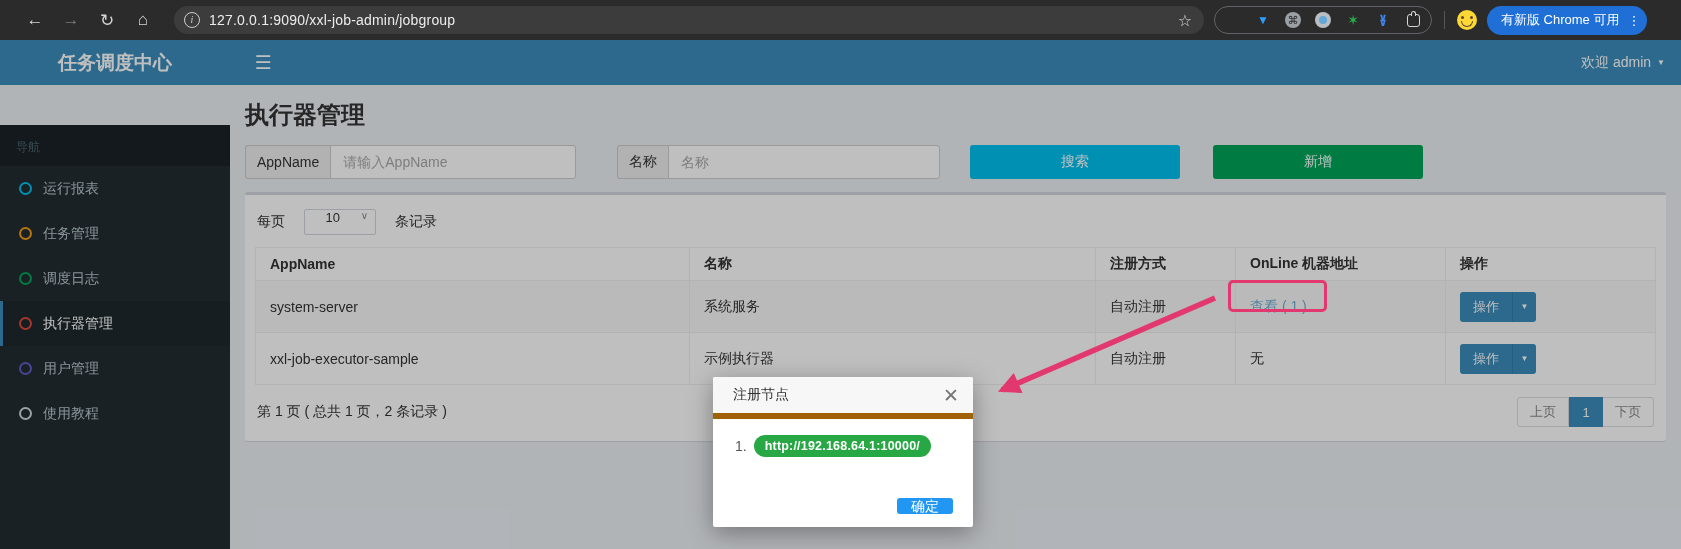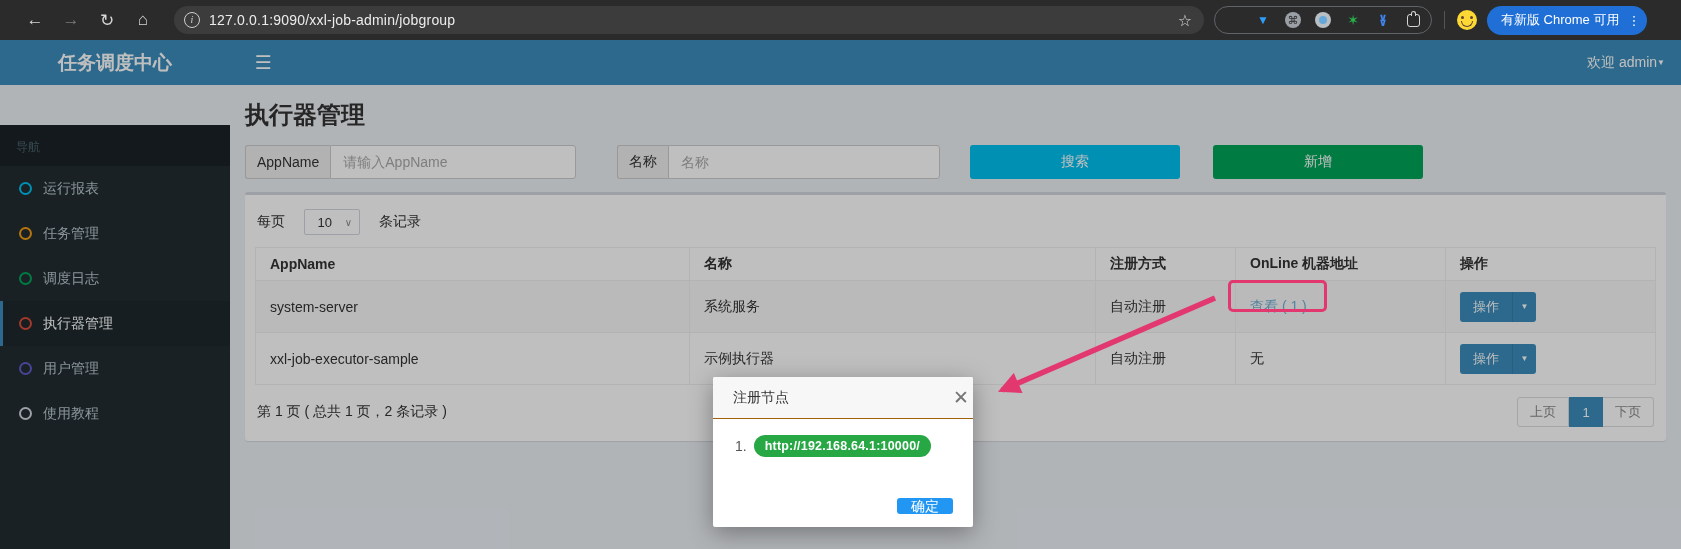--- a/index.html
+++ b/index.html
@@ -43,21 +43,21 @@
     display:flex; align-items:center; padding:0 8px 0 14px; font-size:13px; cursor:pointer; white-space:nowrap; }
   .kebab { margin-left:8px; color:#fff; font-size:13px; letter-spacing:0; width:12px; text-align:center; }
 
   
   .logo { position:absolute; left:0; top:40px; width:230px; height:45px; background:#3c8dbc; color:#fff;
     font-size:19px; font-weight:bold; display:flex; align-items:center; justify-content:center; cursor:pointer; }
   .topbar { position:absolute; left:230px; top:40px; width:1451px; height:45px; background:#3c8dbc; }
   .hamburger { position:absolute; left:12px; top:0; width:42px; height:45px; color:#fff; font-size:19px;
     display:flex; align-items:center; justify-content:center; cursor:pointer; }
   .welcome { position:absolute; right:16px; top:0; height:45px; color:#fff; font-size:14px;
-    display:flex; align-items:center; gap:0; cursor:pointer; }
+    display:flex; align-items:center; gap:6px; cursor:pointer; }
   .welcome .caret { font-size:8px; }
 
   .sidebar { position:absolute; left:0; top:85px; width:230px; height:464px; background:#222d32;margin-top:40px; }
   .nav-label { color:#4b646f; font-size:12px; padding:14px 0 10px 16px; background:#1a2226; }
   .side-item { height:45px; display:flex; align-items:center; padding-left:16px; color:#b8c7ce;
     font-size:14px; cursor:pointer; border-left:3px solid transparent; }
   .side-item.active { background:#1e282c; color:#fff; border-left-color:#3c8dbc; }
   .circle-o { width:13px; height:13px; border:2.5px solid; border-radius:50%; margin-right:11px; flex:none; }
 
   
@@ -72,22 +72,22 @@
   .igroup input::placeholder { color:#a9a9a9; }
   .ig1 { width:332px; } .ig1 input { width:246px; }
   .ig2 { width:323px; margin-left:40px; } .ig2 input { width:279px; }
   .btn { border:none; color:#fff; font-size:14px; border-radius:3px; cursor:pointer; font-family:inherit; }
   .btn-search { width:210px; margin-left:30px; background:#00c0ef; }
   .btn-add { width:210px; margin-left:33px; background:#00a65a; }
 
   .box { margin-top:13px; background:#fff; border-top:3px solid #d2d6de; border-radius:3px;
     padding:10px 10px 14px; box-shadow:0 1px 1px rgba(0,0,0,.1); }
   .length-row { display:flex; align-items:center; gap:19px; margin:4px 2px 12px; font-size:14px; color:#333; }
-  .fake-select { width:56px; height:26px; border:1px solid #d2d6de; background:#fff; border-radius:2px;
-    display:flex; align-items:center; cursor:pointer; font-size:13px; color:#333; }
+  .fake-select { width:72px; height:26px; border:1px solid #d2d6de; background:#fff; border-radius:2px;
+    display:flex; align-items:flex-start; cursor:pointer; font-size:13px; color:#333; }
   .fake-select .val { flex:1; text-align:center; }
   .fake-select .chev { color:#888; font-size:10px; margin-right:7px; }
 
   table.grid { width:100%; border-collapse:collapse; font-size:14px; color:#333; border:1px solid #ededed; }
   table.grid th, table.grid td { border:1px solid #efefef; text-align:left; padding:0 8px 0 14px; }
   table.grid th { height:33px; font-weight:bold; }
   table.grid td { height:52px; }
   tr.odd td { background:#f9f9f9; }
   .c1{width:31%;} .c2{width:29%;} .c3{width:10%;} .c4{width:15%;} .c5{width:15%;}
   a.view-link { color:#72afd2; text-decoration:none; cursor:pointer; }
@@ -102,22 +102,22 @@
   .pager .pg { min-width:34px; height:30px; border:1px solid #ddd; background:#fff; color:#888;
     display:flex; align-items:center; justify-content:center; font-size:13px; padding:0 12px; cursor:pointer; }
   .pager .pg.first { border-radius:3px 0 0 3px; }
   .pager .pg.last { border-radius:0 3px 3px 0; border-left:none; }
   .pager .pg.active { background:#3c8dbc; border-color:#3c8dbc; color:#fff; padding:0; }
 
   
   .shade { position:absolute; left:0; top:40px; width:1681px; height:509px; background:rgba(0,0,0,.25); z-index:40; }
   .modal { position:absolute; left:713px; top:377px; width:260px; height:150px; background:#fff; z-index:60;
     border-radius:2px; box-shadow:0 6px 24px rgba(0,0,0,.35); }
-  .modal-head { height:42px; background:#f7f7f7; border-bottom:1px solid #a16207; border-radius:2px 2px 0 0;
-    display:flex; align-items:center; padding:0 4px 0 20px; }
+  .modal-head { height:42px; background:#f7f7f7; border-bottom:6px solid #a16207; border-radius:2px 2px 0 0;
+    display:flex; align-items:center; padding:0 14px 0 20px; }
   .modal-title { font-size:14px; color:#333; flex:1; }
   .modal-close { color:#757575; font-size:19px; line-height:1; cursor:pointer; font-family:"DejaVu Sans",sans-serif; }
   .modal-body { padding:16px 0 0 22px; font-size:14px; color:#555; display:flex; align-items:center; gap:7px; }
   .node-badge { background:#28a745; color:#fff; font-size:12.5px; font-weight:bold; padding:4px 11px;
     border-radius:11px; letter-spacing:.2px; white-space:nowrap; }
   .modal-ok { position:absolute; right:20px; bottom:13px; width:56px; height:16px; background:#2196f3;
     color:#fff; border:none; border-radius:3px; font-size:14px; cursor:pointer; font-family:Liberation Serif, serif; }
 
   .hl-box { position:absolute; left:1228px; top:280px; width:99px; height:32px; border:3px solid #e2376f;
     border-radius:5px; z-index:70; }

